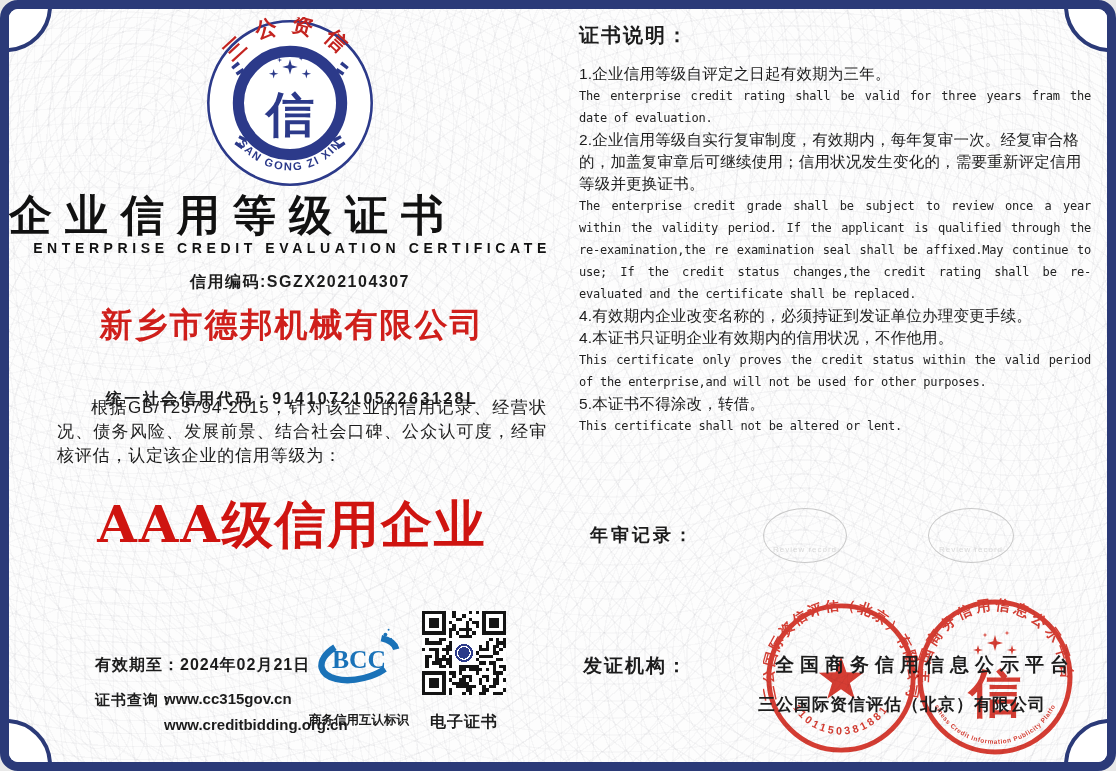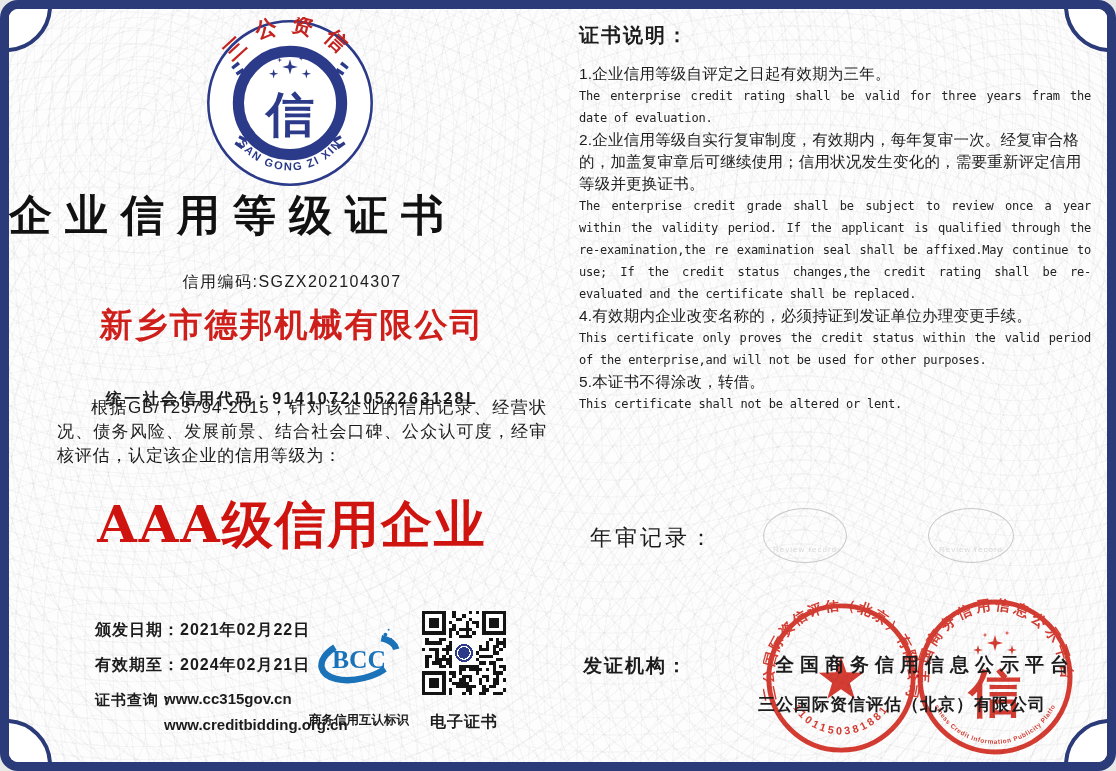--- a/index.html
+++ b/index.html
@@ -24,21 +24,21 @@
   .c-tl{top:-3px;left:-3px;} .c-tl::before{left:-46px;top:-46px;}
   .c-tr{top:-3px;right:-3px;} .c-tr::before{right:-46px;top:-46px;}
   .c-bl{bottom:-3px;left:-3px;} .c-bl::before{left:-46px;bottom:-46px;}
   .c-br{bottom:-3px;right:-3px;} .c-br::before{right:-46px;bottom:-46px;}
 
   
   .title{left:0;top:178px;width:566px;text-align:left;font-size:43px;font-weight:bold;
     letter-spacing:13px;color:#111;}
   .subtitle{left:0;top:231px;width:566px;text-align:center;font-size:14px;font-weight:bold;
     letter-spacing:4.6px;color:#111;}
-  .credit-no{left:0;top:263px;width:566px;text-align:center;font-size:16px;font-weight:normal;letter-spacing:1.5px;}
+  .credit-no{left:0;top:263px;width:566px;text-align:center;font-size:16px;font-weight:bold;letter-spacing:1.5px;padding-left:8px;}
   .company{left:0;top:294px;width:566px;text-align:center;font-size:33px;font-weight:bold;
     color:#cf1f1b;letter-spacing:2px;}
   .uscc{left:0;top:352px;width:566px;text-align:center;font-size:16px;font-weight:bold;letter-spacing:2.5px;margin-top:28px;}
   .assessment{left:48px;top:387px;width:490px;font-size:17px;line-height:24px;
     text-indent:2em;letter-spacing:.8px;font-weight:500;text-align:justify;}
   .rating{left:0;top:482px;width:566px;text-align:center;font-size:51px;font-weight:bold;
     color:#cf1410;font-family:"DejaVu Serif","Liberation Serif",serif;letter-spacing:2px;}
   .dateline{font-size:16px;font-weight:bold;letter-spacing:1px;}
   .d1{left:86px;top:611px;} .d2{left:86px;top:646px;}
   .q-label{left:86px;top:682px;font-size:15px;font-weight:bold;letter-spacing:1px;}
@@ -48,21 +48,21 @@
   .bcc-label{left:288px;top:703px;width:124px;text-align:center;font-size:12.5px;font-weight:600;}
   .qr-box{left:413px;top:602px;width:84px;height:84px;}
   .qr-label{left:413px;top:703px;width:84px;text-align:center;font-size:16px;letter-spacing:1px;font-weight:600;}
 
   
   .explain{left:570px;top:13px;width:512px;}
   .ex-head{font-size:20px;font-weight:bold;letter-spacing:2px;margin-bottom:14px;}
   .ex-zh{font-size:15.5px;line-height:22px;font-weight:500;letter-spacing:.2px;}
   .ex-en{font-size:12px;line-height:22px;font-family:"DejaVu Sans Mono","Liberation Mono",monospace;
     text-align:justify;color:#222;letter-spacing:-.2px;}
-  .review-label{left:581px;top:514px;font-size:22px;font-weight:400;letter-spacing:3px;}
+  .review-label{left:581px;top:514px;font-size:18px;font-weight:700;letter-spacing:3px;}
   .oval{border:1.5px solid #c9c9c9;border-radius:50%;display:flex;align-items:center;
     justify-content:center;background:transparent;}
   .oval span{font-size:8px;color:#d8d8d8;letter-spacing:1px;margin-top:27px;}
   .ov1{left:754px;top:499px;width:82px;height:53px;}
   .ov2{left:919px;top:499px;width:84px;height:53px;}
   .issuer-label{left:574px;top:644px;font-size:19px;font-weight:600;letter-spacing:2px;z-index:2;}
   .issuer-1{left:766px;top:643px;font-size:19px;font-weight:600;letter-spacing:6px;z-index:2;white-space:nowrap;}
   .issuer-2{left:749px;top:684px;font-size:17px;font-weight:600;letter-spacing:1px;z-index:2;white-space:nowrap;}
   .seal{z-index:1;opacity:.9;mix-blend-mode:multiply;}
   .seal-left{left:754px;top:591px;width:156px;height:156px;}
@@ -98,33 +98,31 @@
         <path transform="translate(81,66)" d="M0,-5.5 L1.2,-1.2 L5.5,0 L1.2,1.2 L0,5.5 L-1.2,1.2 L-5.5,0 L-1.2,-1.2 Z"></path>
         <path transform="translate(119,66)" d="M0,-5.5 L1.2,-1.2 L5.5,0 L1.2,1.2 L0,5.5 L-1.2,1.2 L-5.5,0 L-1.2,-1.2 Z"></path>
         <path transform="translate(88,50)" d="M0,-3 L0.7,-0.7 L3,0 L0.7,0.7 L0,3 L-0.7,0.7 L-3,0 L-0.7,-0.7 Z"></path>
         <path transform="translate(113,48)" d="M0,-3 L0.7,-0.7 L3,0 L0.7,0.7 L0,3 L-0.7,0.7 L-3,0 L-0.7,-0.7 Z"></path>
       </g>
       <text x="100" y="133" text-anchor="middle" font-size="56" font-weight="bold" fill="#2c3a8a">信</text>
     </svg>
   </div>
 
   <div class="abs title">企业信用等级证书</div>
+  <div class="abs subtitle">ENTERPRISE CREDIT EVALUATION CERTIFICATE</div>
   <div class="abs credit-no">
     <span>信用编码:</span><span>SGZX202104307</span>
   </div>
   <div class="abs company">新乡市德邦机械有限公司</div>
   <div class="abs uscc">
     <span>统一社会信用代码：</span><span>91410721052263128L</span>
   </div>
   <div class="abs assessment">根据GB/T23794-2015，针对该企业的信用记录、经营状况、债务风险、发展前景、结合社会口碑、公众认可度，经审核评估，认定该企业的信用等级为：</div>
   <div class="abs rating">AAA级信用企业</div>
 
-  <div class="abs dateline d1">
-    <span>颁发日期：</span><span>2021年02月22日</span>
-  </div>
   <div class="abs dateline d2">
     <span>有效期至：</span><span>2024年02月21日</span>
   </div>
   <div class="abs q-label">证书查询：</div>
   <div class="abs q-url1">www.cc315gov.cn</div>
   <div class="abs q-url2">www.creditbidding.org.cn</div>
 
   <div class="abs bcc-box">
     <svg viewBox="0 0 120 80" width="96" height="64">
       <ellipse cx="60" cy="42" rx="48" ry="25" fill="none" stroke="#1a72b8" stroke-width="8" stroke-dasharray="120 60" stroke-dashoffset="-30" transform="rotate(-14 60 42)"></ellipse>
@@ -330,20 +328,21 @@
   </div>
   <div class="abs qr-label">电子证书</div>
 
   <div class="abs explain">
     <div class="ex-head">证书说明：</div>
     <div class="ex-zh">1.企业信用等级自评定之日起有效期为三年。</div>
     <div class="ex-en">The enterprise credit rating shall be valid for three years fram the date of evaluation.</div>
     <div class="ex-zh">2.企业信用等级自实行复审制度，有效期内，每年复审一次。经复审合格的，加盖复审章后可继续使用；信用状况发生变化的，需要重新评定信用等级并更换证书。</div>
     <div class="ex-en">The enterprise credit grade shall be subject to review once a year within the validity period. If the applicant is qualified through the re-examination,the re examination seal shall be affixed.May continue to use; If the credit status changes,the credit rating shall be re-evaluated and the certificate shall be replaced.</div>
     <div class="ex-zh">4.有效期内企业改变名称的，必须持证到发证单位办理变更手续。</div>
+    <div class="ex-zh">4.本证书只证明企业有效期内的信用状况，不作他用。</div>
     <div class="ex-en">This certificate only proves the credit status within the valid period of the enterprise,and will not be used for other purposes.</div>
     <div class="ex-zh">5.本证书不得涂改，转借。</div>
     <div class="ex-en">This certificate shall not be altered or lent.</div>
   </div>
 
   <div class="abs review-label">年审记录：</div>
   <div class="abs oval ov1">
     <span>Review record</span>
   </div>
   <div class="abs oval ov2">

